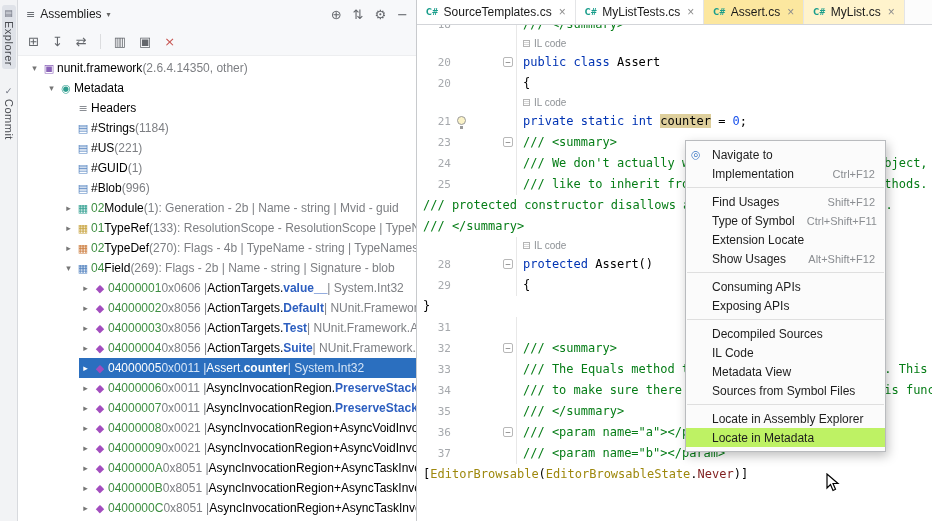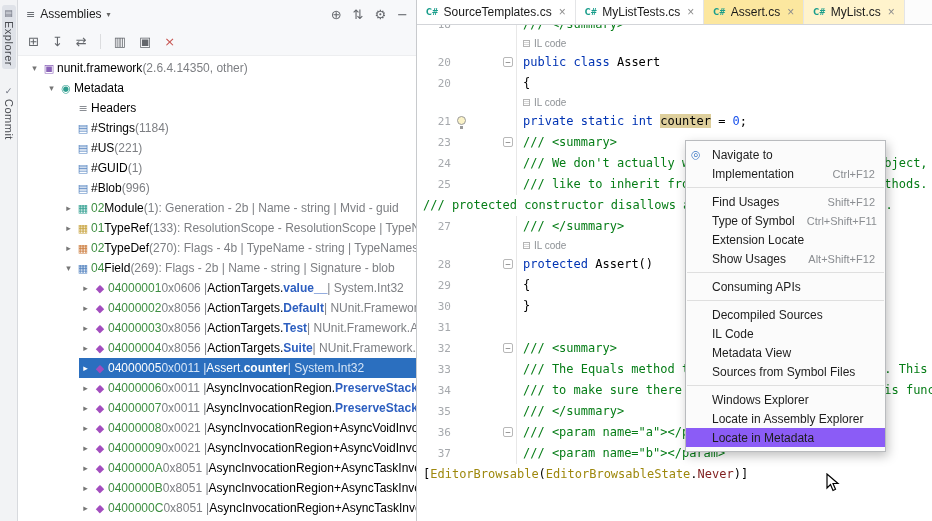--- a/index.html
+++ b/index.html
@@ -358,24 +358,20 @@
           <div class="gutter">
             <span class="lnum">25</span>
             <span class="gicons"></span>
           </div>
           <div class="ctext"><span class="cs-d">/// like to inherit from it to add other static methods. Hence, the</span></div>
         </div>
         <div class="codeline">
           <div class="ctext"><span class="cs-d">/// protected constructor disallows any instances of this object.</span></div>
         </div>
         <div class="codeline">
-          <div class="gutter">
-            <span class="lnum">27</span>
-            <span class="gicons"></span>
-          </div>
           <div class="ctext"><span class="cs-d">/// &lt;/summary&gt;</span></div>
         </div>
         <div class="inlay-row">
           <div class="gutter">
             <span class="lnum"></span>
           </div>
           <div class="ctext inlaytext"><span class="inlay-ic"></span><span>IL code</span></div>
         </div>
         <div class="codeline">
           <div class="gutter">
@@ -387,24 +383,20 @@
           <div class="ctext"><span class="cs-k">protected</span><span class="cs-p"> Assert()</span></div>
         </div>
         <div class="codeline">
           <div class="gutter">
             <span class="lnum">29</span>
             <span class="gicons"></span>
           </div>
           <div class="ctext"><span class="cs-p">{</span></div>
         </div>
         <div class="codeline">
-          <div class="gutter">
-            <span class="lnum">30</span>
-            <span class="gicons"></span>
-          </div>
           <div class="ctext"><span class="cs-p">}</span></div>
         </div>
         <div class="codeline">
           <div class="gutter">
             <span class="lnum">31</span>
             <span class="gicons"></span>
           </div>
           <div class="ctext"></div>
         </div>
         <div class="codeline">
@@ -490,20 +482,25 @@
         <span class="mic"></span>
         <span class="mlabel">Show Usages</span>
         <span class="msc">Alt+Shift+F12</span>
       </div>
       <div class="msep"></div>
       <div class="mi">
         <span class="mic"></span>
         <span class="mlabel">Consuming APIs</span>
         <span class="msc"></span>
       </div>
+      <div class="mi">
+        <span class="mic"></span>
+        <span class="mlabel">Exposing APIs</span>
+        <span class="msc"></span>
+      </div>
       <div class="msep"></div>
       <div class="mi">
         <span class="mic"></span>
         <span class="mlabel">Decompiled Sources</span>
         <span class="msc"></span>
       </div>
       <div class="mi">
         <span class="mic"></span>
         <span class="mlabel">IL Code</span>
         <span class="msc"></span>
@@ -514,29 +511,24 @@
         <span class="msc"></span>
       </div>
       <div class="mi">
         <span class="mic"></span>
         <span class="mlabel">Sources from Symbol Files</span>
         <span class="msc"></span>
       </div>
       <div class="msep"></div>
       <div class="mi">
         <span class="mic"></span>
-        <span class="mlabel">Windows Explorer</span>
-        <span class="msc"></span>
-      </div>
-      <div class="mi">
-        <span class="mic"></span>
         <span class="mlabel">Locate in Assembly Explorer</span>
         <span class="msc"></span>
       </div>
-      <div class="mi hi" style="background: #8b5cf6;">
+      <div class="mi hi" style="background: #bef264;">
         <span class="mic"></span>
         <span class="mlabel">Locate in Metadata</span>
         <span class="msc"></span>
       </div>
     </div>
 
   <svg class="cursor" width="18" height="19" viewBox="0 0 18 19">
     <path d="M4 1 L4 15 L7.5 11.5 L10 17.5 L12.5 16.3 L10 10.5 L15 10.5 Z" fill="#fff" stroke="#000" stroke-width="1.2"></path>
   </svg>
 

